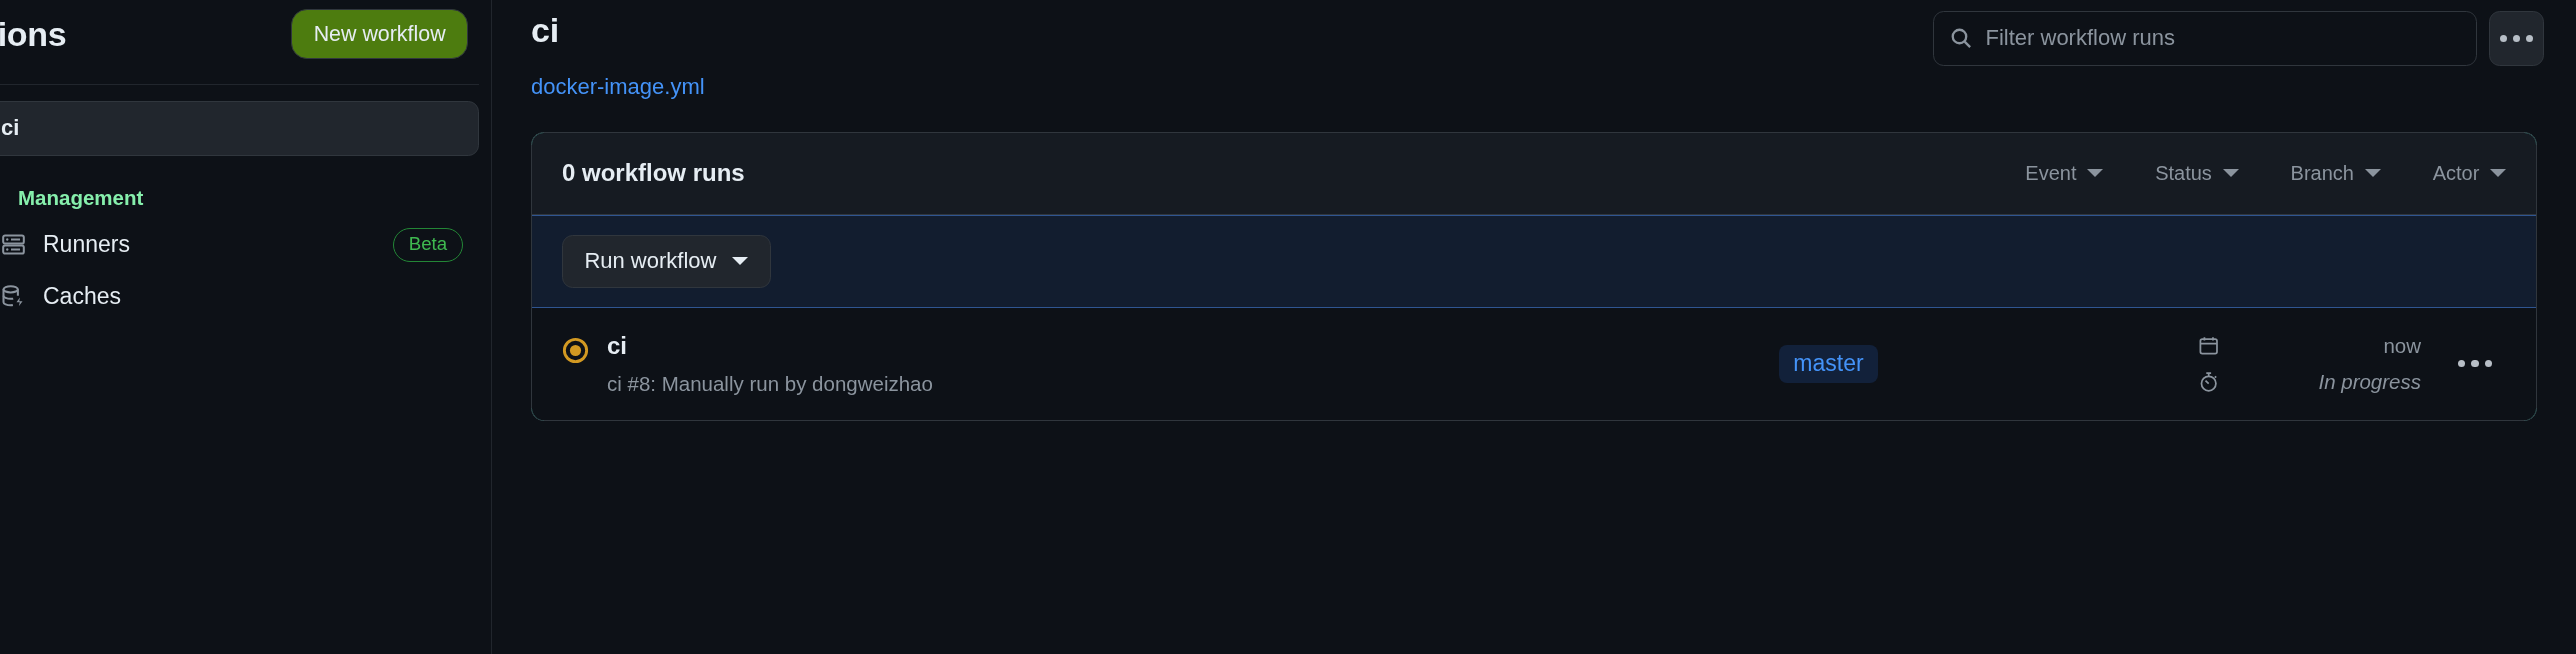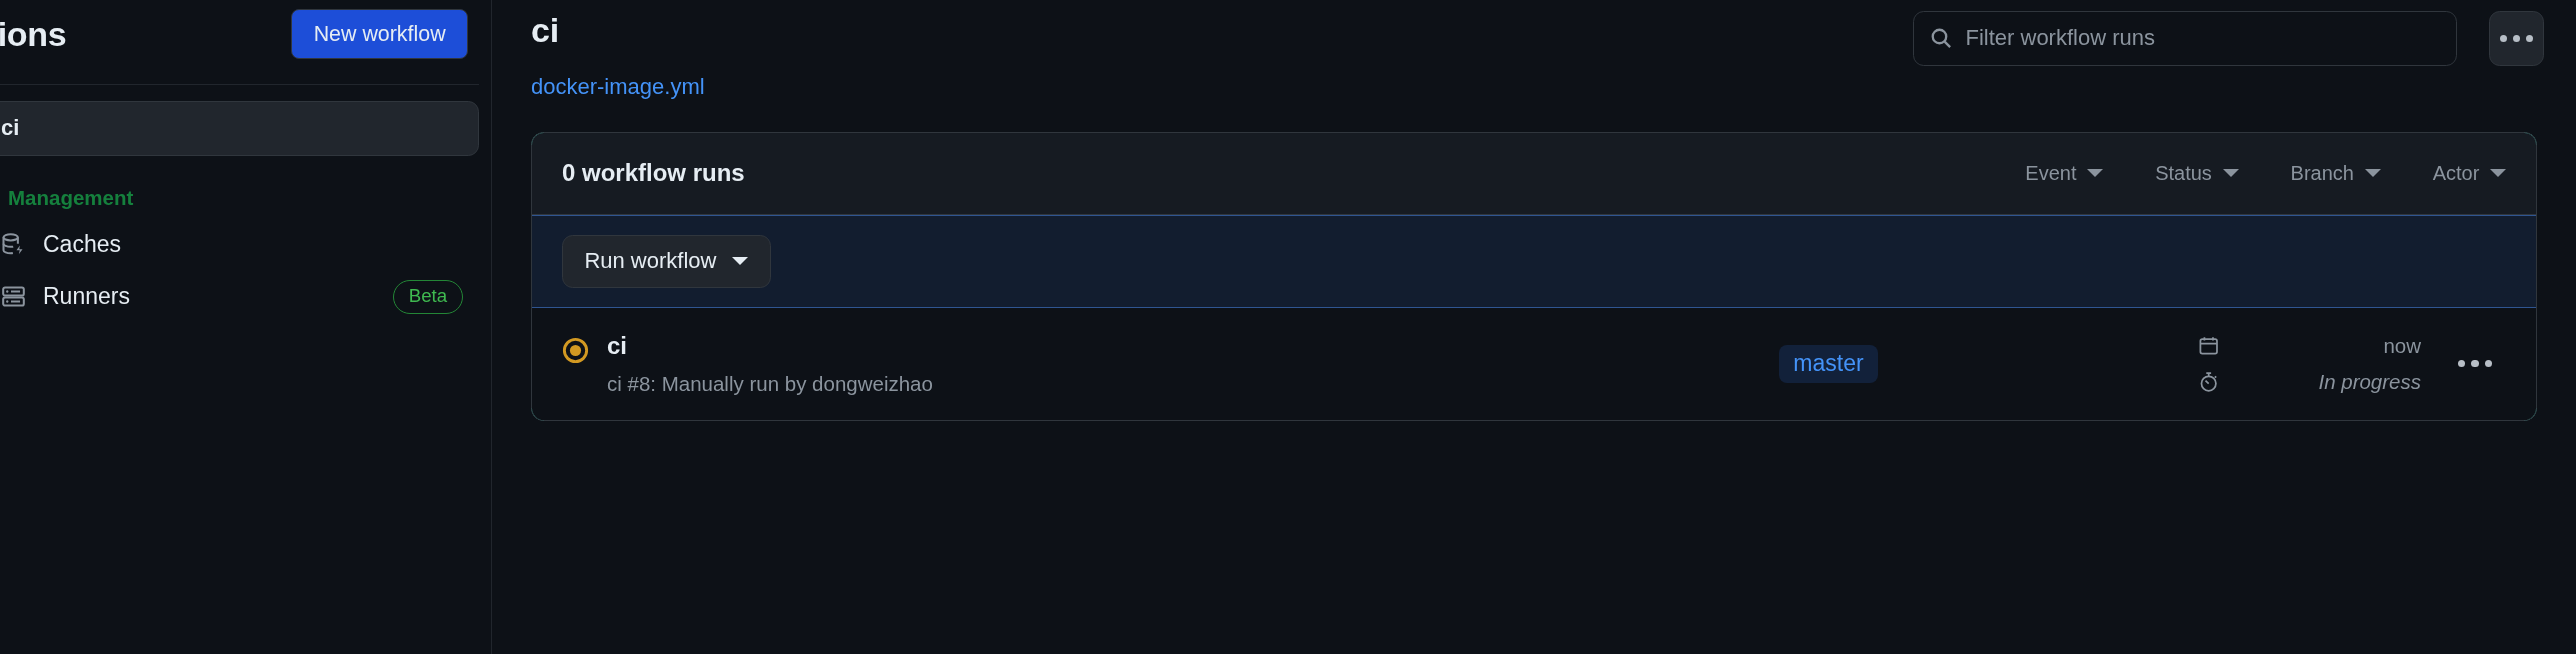--- a/index.html
+++ b/index.html
@@ -24,21 +24,21 @@
   .sidebar-head {
     display: flex; align-items: center; justify-content: space-between;
     height: 68px; padding: 0 23px 0 0;
   }
   .sidebar-title {
     font-size: 34px; font-weight: 600; color: #e6edf3;
     letter-spacing: -0.3px; margin-left: -32px;
     white-space: nowrap;
   }
   .btn-new {
-    background: #1d4ed8; border: 0.9px solid #30363d; border-radius: 8px;
+    background: #4d7c0f; border: 0.9px solid #30363d; border-radius: 16px;
     color: #e6edf3; font-size: 21.4px; font-weight: 500;
     padding: 11.6px 21.4px; cursor: pointer; white-space: nowrap;
     font-family: "Liberation Sans", sans-serif;
   }
   .nav-list { margin-top: 25px; }
   .nav-item {
     display: flex; align-items: center; gap: 14.3px;
     height: 52px; padding: 0 21.4px 0 0; margin-right: 12.5px;
     border-radius: 10.7px; color: #e6edf3; font-size: 22px;
     cursor: pointer; position: relative;
@@ -46,22 +46,22 @@
   .nav-item .nav-label { white-space: nowrap; }
   .nav-item.all-workflows { margin-left: -30px; padding-left: 30px; }
   .nav-item.selected { background: #21262d; }
   .nav-item.ci-item {
     margin-left: -30px; padding-left: 30px;
     font-weight: 600; height: 55px;
     border: 0.9px solid #30363d;
   }
   .divider { height: 0.9px; background: #21262d; margin: 16px 12.5px 16px 0; }
   .section-label {
-    font-size: 20.5px; color: #15803d; font-weight: 600;
-    padding: 0 0 0 8px; margin: 6px 0 9px 0;
+    font-size: 20.5px; color: #86efac; font-weight: 600;
+    padding: 0 0 0 18px; margin: 6px 0 9px 0;
   }
   .mgmt-item {
     display: flex; align-items: center; gap: 16px;
     height: 52px; border-radius: 10.7px; margin-right: 12.5px;
     padding-right: 16px; cursor: pointer;
     font-size: 23px; color: #e6edf3;
   }
   .mgmt-item .ico { width: 27px; height: 27px; flex: 0 0 27px; color: #8b949e; display:flex; align-items:center; justify-content:center; }
   .mgmt-item .ico svg { width: 25px; height: 25px; display: block; }
   .spacer { flex: 1; }
@@ -73,21 +73,21 @@
 
   
   .main { flex: 1; min-width: 0; padding: 0 0 0 0; position: relative; }
   .main-head {
     display: flex; align-items: flex-start; justify-content: space-between;
     padding: 7.1px 32px 0 39px;
   }
   .head-left { padding-top: 3.6px; }
   .wf-title { font-size: 34px; font-weight: 600; color: #e6edf3; letter-spacing: -0.2px; line-height: 1.15; }
   .wf-file { font-size: 22px; color: #4493f8; margin-top: 24px; cursor: pointer; }
-  .head-right { display: flex; align-items: center; gap: 32px; padding-top: 3.6px; }
+  .head-right { display: flex; align-items: center; gap: 12px; padding-top: 3.6px; }
   .search-box {
     display: flex; align-items: center; gap: 12.5px;
     width: 544px; height: 55px;
     background: #0d1117; border: 0.9px solid #30363d; border-radius: 10.7px;
     padding: 0 16px;
   }
   .search-box svg { width: 23px; height: 23px; color: #8b949e; flex: 0 0 23px; }
   .search-box input {
     flex: 1; background: transparent; border: none; outline: none;
     color: #e6edf3; font-size: 22px; font-family: "Liberation Sans", sans-serif;
@@ -182,48 +182,48 @@
 
 
     <div class="divider"></div>
 
     <div class="nav-item ci-item selected">
       <span class="nav-label">ci</span>
     </div>
 
     <div style="margin-top:30px; padding-left:0;">
       <div class="section-label">Management</div>
-
-      <div class="mgmt-item">
-        <span class="ico">
-          <svg viewBox="0 0 16 16" fill="none" stroke="currentColor" stroke-width="1.3">
-            <ellipse cx="6.2" cy="3.4" rx="4.6" ry="2"></ellipse>
-            <path d="M1.6 3.4v8.2c0 1.1 2.1 2 4.6 2 .5 0 1 0 1.4-.1"></path>
-            <path d="M10.8 3.4v4.1"></path>
-            <path d="M1.6 7.5c0 1.1 2.1 2 4.6 2 .6 0 1.1 0 1.6-.1"></path>
-            <path d="M12.1 8.6l-2.2 3.1h2.1l-0.6 2.6 2.4-3.3h-2.1z" fill="currentColor" stroke="none"></path>
-          </svg>
-        </span>
-        <span>Caches</span>
-      </div>
 
       <div class="mgmt-item">
         <span class="ico">
           <svg viewBox="0 0 16 16" fill="none" stroke="currentColor" stroke-width="1.3">
             <rect x="1.4" y="2.2" width="13.2" height="5.2" rx="1.2"></rect>
             <rect x="1.4" y="8.6" width="13.2" height="5.2" rx="1.2"></rect>
             <circle cx="4" cy="4.8" r="0.75" fill="currentColor" stroke="none"></circle>
             <circle cx="4" cy="11.2" r="0.75" fill="currentColor" stroke="none"></circle>
             <path d="M6.4 4.8h5.8M6.4 11.2h5.8"></path>
           </svg>
         </span>
         <span>Runners</span>
         <span class="spacer"></span>
         <span class="badge-beta">Beta</span>
       </div>
+
+      <div class="mgmt-item">
+        <span class="ico">
+          <svg viewBox="0 0 16 16" fill="none" stroke="currentColor" stroke-width="1.3">
+            <ellipse cx="6.2" cy="3.4" rx="4.6" ry="2"></ellipse>
+            <path d="M1.6 3.4v8.2c0 1.1 2.1 2 4.6 2 .5 0 1 0 1.4-.1"></path>
+            <path d="M10.8 3.4v4.1"></path>
+            <path d="M1.6 7.5c0 1.1 2.1 2 4.6 2 .6 0 1.1 0 1.6-.1"></path>
+            <path d="M12.1 8.6l-2.2 3.1h2.1l-0.6 2.6 2.4-3.3h-2.1z" fill="currentColor" stroke="none"></path>
+          </svg>
+        </span>
+        <span>Caches</span>
+      </div>
     </div>
   </aside>
 
   <main class="main">
 
     <div class="main-head">
       <div class="head-left">
         <div class="wf-title">ci</div>
         <div class="wf-file">docker-image.yml</div>
       </div>

